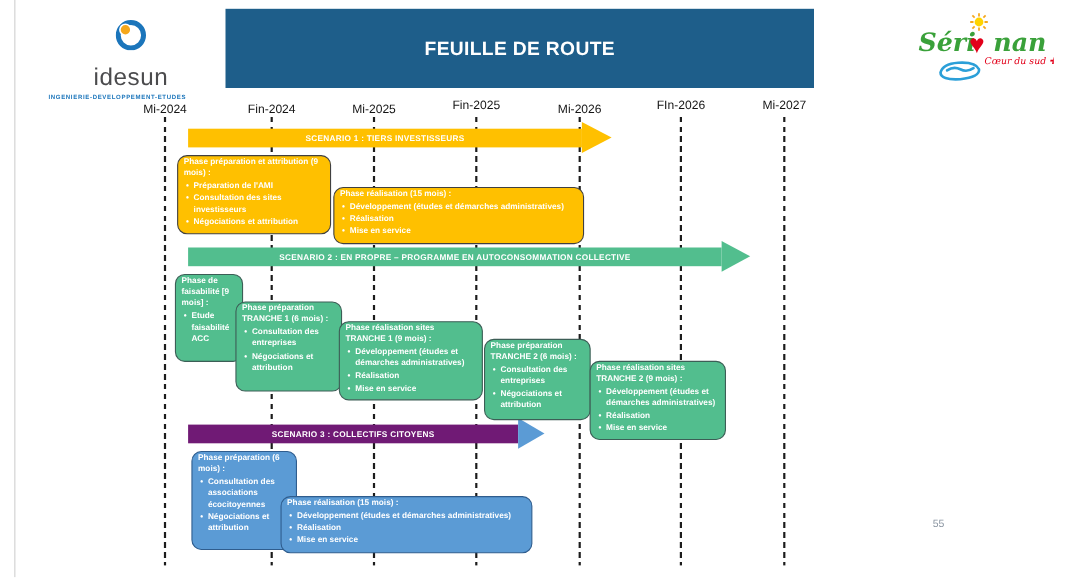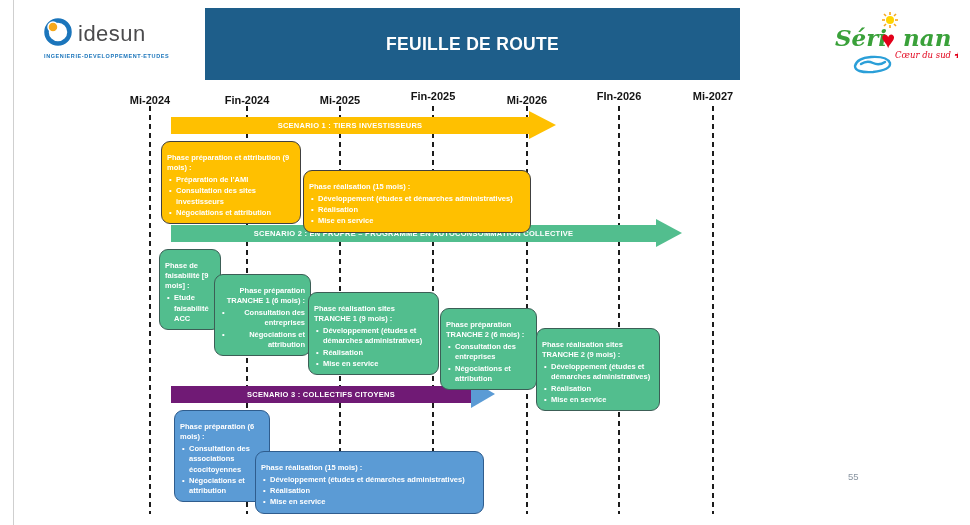--- a/index.html
+++ b/index.html
@@ -6,38 +6,38 @@
   html,body { background:#ffffff; }
   body { font-family:"Liberation Sans", sans-serif; }
   .slide { position:relative; width:970px; height:525px; background:#ffffff; overflow:hidden; }
   .left-rule { position:absolute; left:13px; top:0; width:1px; height:100%; background:#cfcfcf; }
 
   
   .title-banner { position:absolute; left:205px; top:8px; width:535px; height:72px; background:#1E5E8A;
     color:#fff; display:flex; flex-direction:column; align-items:center; justify-content:center; gap:7px;
     font-size:17.5px; font-weight:bold; letter-spacing:.3px; }
   .logo-idesun { position:absolute; left:44px; top:18px; width:150px; }
-  .idesun-row { display:flex; align-items:center; gap:6px; }
+  .idesun-row { display:flex; align-items:center; gap:6px;flex-direction:column; }
   .idesun-name { font-size:22px; color:#4b4b4d; letter-spacing:.5px; }
   .idesun-tagline { margin-top:3px; font-size:5.5px; font-weight:bold; color:#1B75BB; letter-spacing:.6px; }
   .logo-serignan { position:absolute; left:833px; top:6px; width:125px; height:72px; }
 
   
-  .tick-label { position:absolute; transform:translateX(-50%); font-size:11px; font-weight:bold; color:#141414; white-space:nowrap; }
+  .tick-label { position:absolute; transform:translateX(-50%); font-size:11px; font-weight:normal; color:#141414; white-space:nowrap; }
   .gridline { position:absolute; top:106px; width:2px; height:408px; z-index:1;
     background:repeating-linear-gradient(to bottom,#1c1c1c 0 5px, transparent 5px 9px); }
 
   
   .arrow { position:absolute; display:flex; align-items:center; height:28px; z-index:2;padding-left:16px; }
   .arrow .abody { height:17px; display:flex; align-items:center; justify-content:center;
     color:#fff; font-weight:bold; font-size:7.5px; letter-spacing:.25px; white-space:nowrap; }
   .arrow .ahead { width:0; height:0; border-top:14px solid transparent; border-bottom:14px solid transparent; }
 
   
-  .phase-box { position:absolute; border-radius:9px; color:#fff; padding:11px 5px 4px 5px;
+  .phase-box { position:absolute; border-radius:9px; color:#fff; padding:0 5px 4px 5px;
     font-size:7.5px; line-height:1.35; z-index:3; overflow-wrap:break-word; }
   .phase-box .title { font-weight:bold; }
   .phase-box ul { list-style:none; margin-top:2px; }
   .phase-box li { position:relative; padding-left:9px; font-weight:bold; margin-bottom:1px; }
   .phase-box li::before { content:"•"; position:absolute; left:2px; top:0; }
   .orange { background:#FFC000; border:1.6px solid #404040; }
   .green  { background:#52BE8E; border:1.6px solid #3C5E56; }
   .blue   { background:#5B9BD5; border:1.6px solid #2F5D8E; }
 
   .page-number { position:absolute; left:848px; top:471px; font-size:9.5px; color:#8a95a1; }
@@ -143,21 +143,21 @@
     <div class="ahead" style="border-left:26px solid #52BE8E;"></div>
   </div>
 
   <div class="phase-box green" style="left:159px; top:249px; width:62px; min-height:80px;">
     <div class="title">Phase de faisabilité [9 mois] :</div>
     <ul>
         <li>Etude faisabilité ACC</li>
       </ul>
   </div>
 
-  <div class="phase-box green" style="left:214px; top:274px; width:97px; min-height:82px;text-align:right;">
+  <div class="phase-box green" style="left:214px; top:274px; width:97px; min-height:82px;">
     <div class="title">Phase préparation TRANCHE 1 (6 mois) :</div>
     <ul>
         <li>Consultation des entreprises</li>
         <li>Négociations et attribution</li>
       </ul>
   </div>
 
   <div class="phase-box green" style="left:308px; top:292px; width:131px; min-height:70px;">
     <div class="title">Phase réalisation sites TRANCHE 1 (9 mois) :</div>
     <ul>

